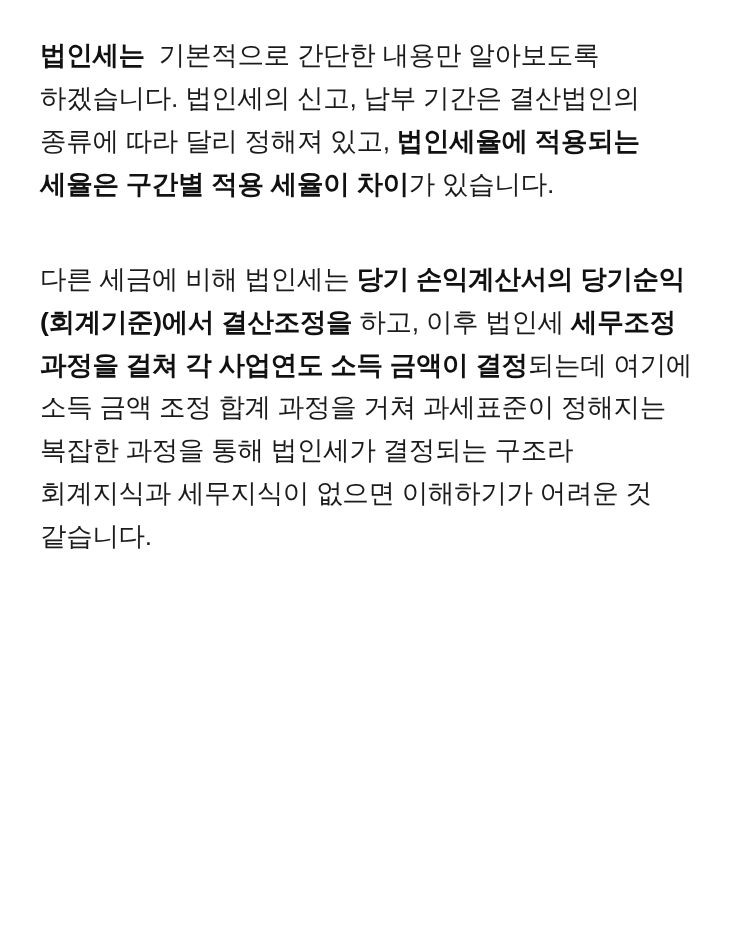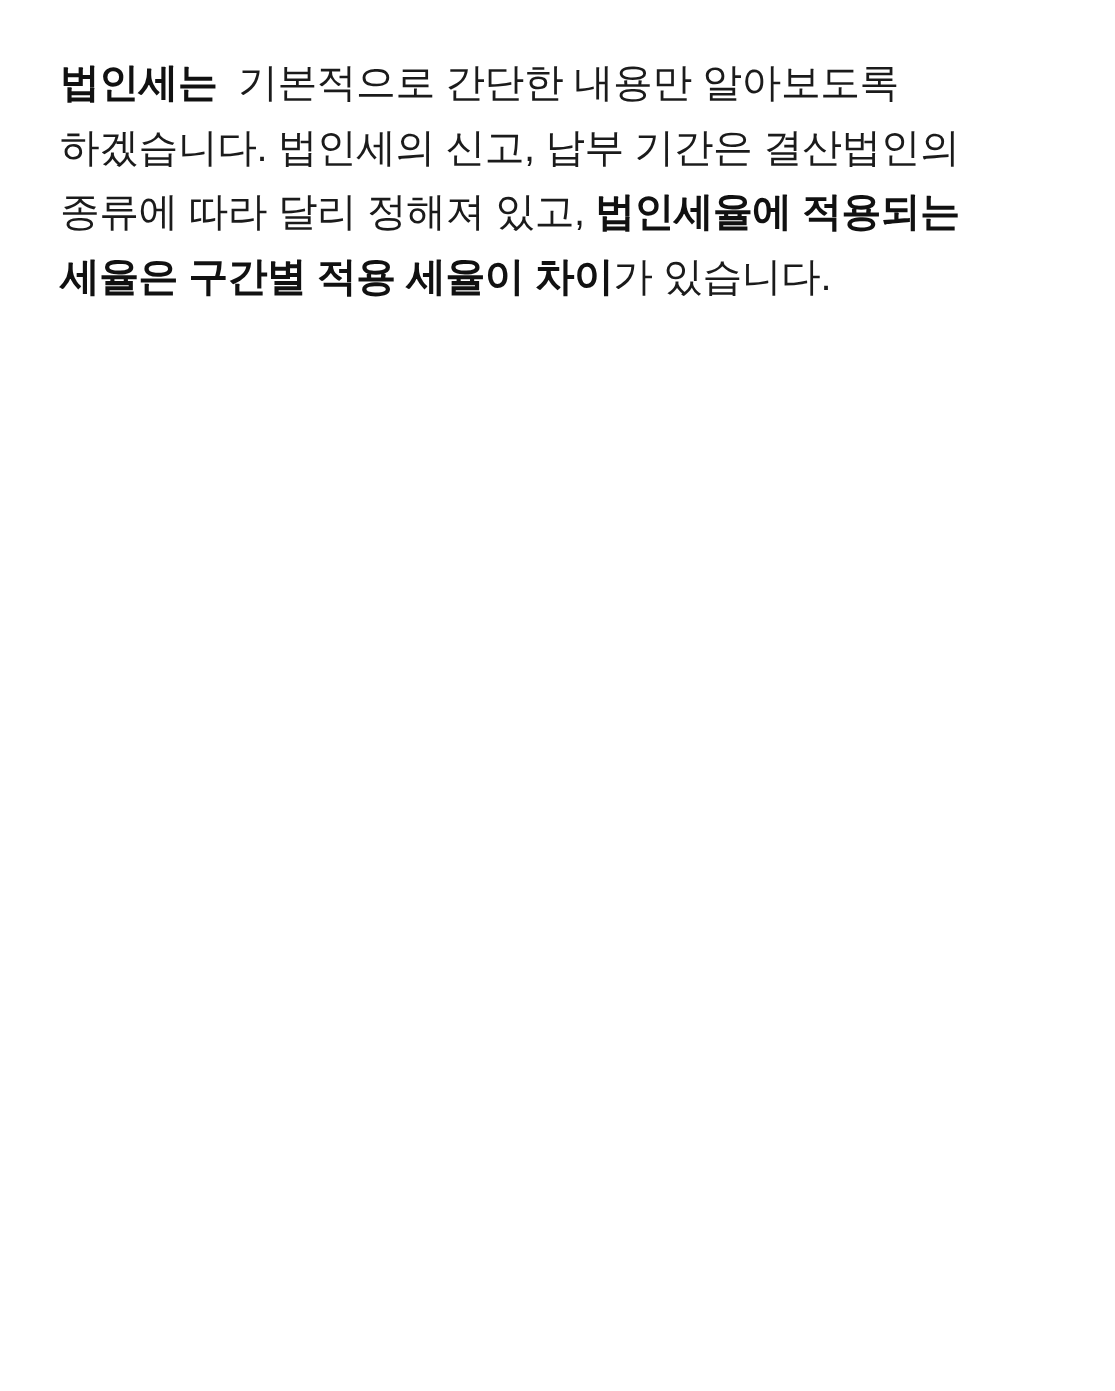--- a/index.html
+++ b/index.html
@@ -43,13 +43,14 @@
   .gap {
     display: inline-block;
     width: 14px;
   }
 </style>
 </head>
 <body>
 
 <div class="page">
   <p class="para"><span class="b">법인세는</span><span class="gap"></span><span class="n">기본적으로 간단한 내용만 알아보도록 하겠습니다. 법인세의 신고, 납부 기간은 결산법인의 종류에 따라 달리 정해져 있고, </span><span class="b">법인세율에 적용되는 세율은 구간별 적용 세율이 차이</span><span class="n">가 있습니다.</span></p>
+  <p class="para"><span class="n">다른 세금에 비해 법인세는 </span><span class="b">당기 손익계산서의 당기순익(회계기준)에서 결산조정을</span><span class="n"> 하고, 이후 법인세 </span><span class="b">세무조정 과정을 걸쳐 각 사업연도 소득 금액이 결정</span><span class="n">되는데 여기에 소득 금액 조정 합계 과정을 거쳐 과세표준이 정해지는 복잡한 과정을 통해 법인세가 결정되는 구조라 회계지식과 세무지식이 없으면 이해하기가 어려운 것 같습니다.</span></p>
 </div>
 
 </body></html>

